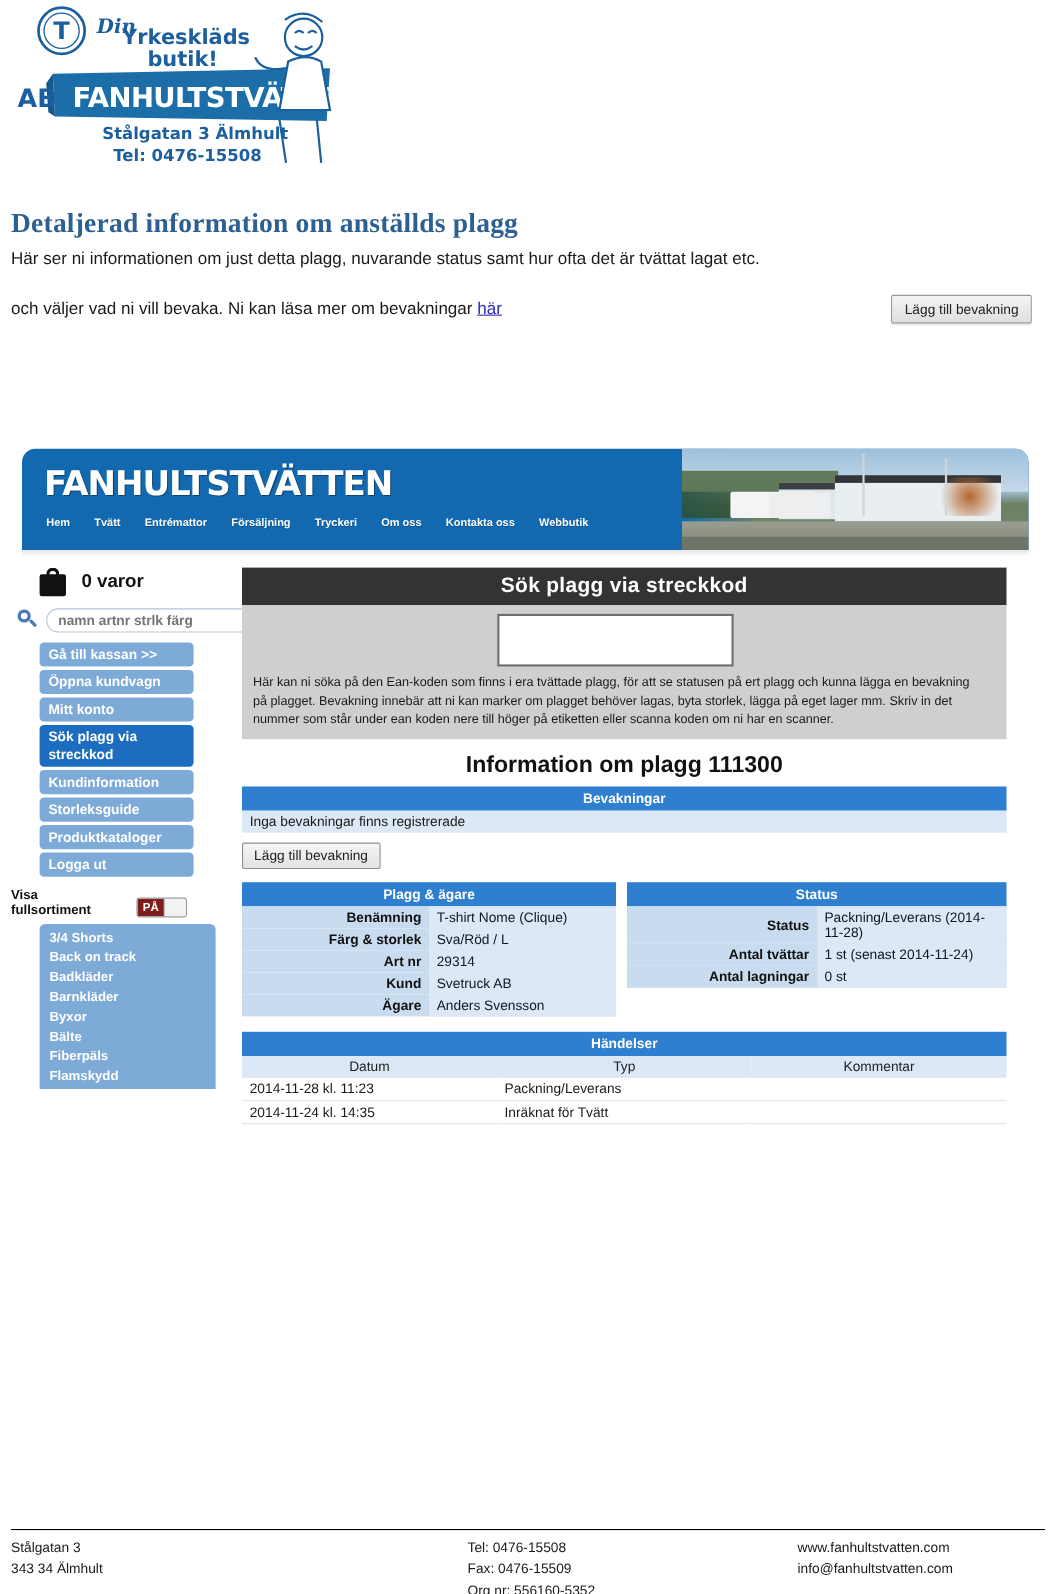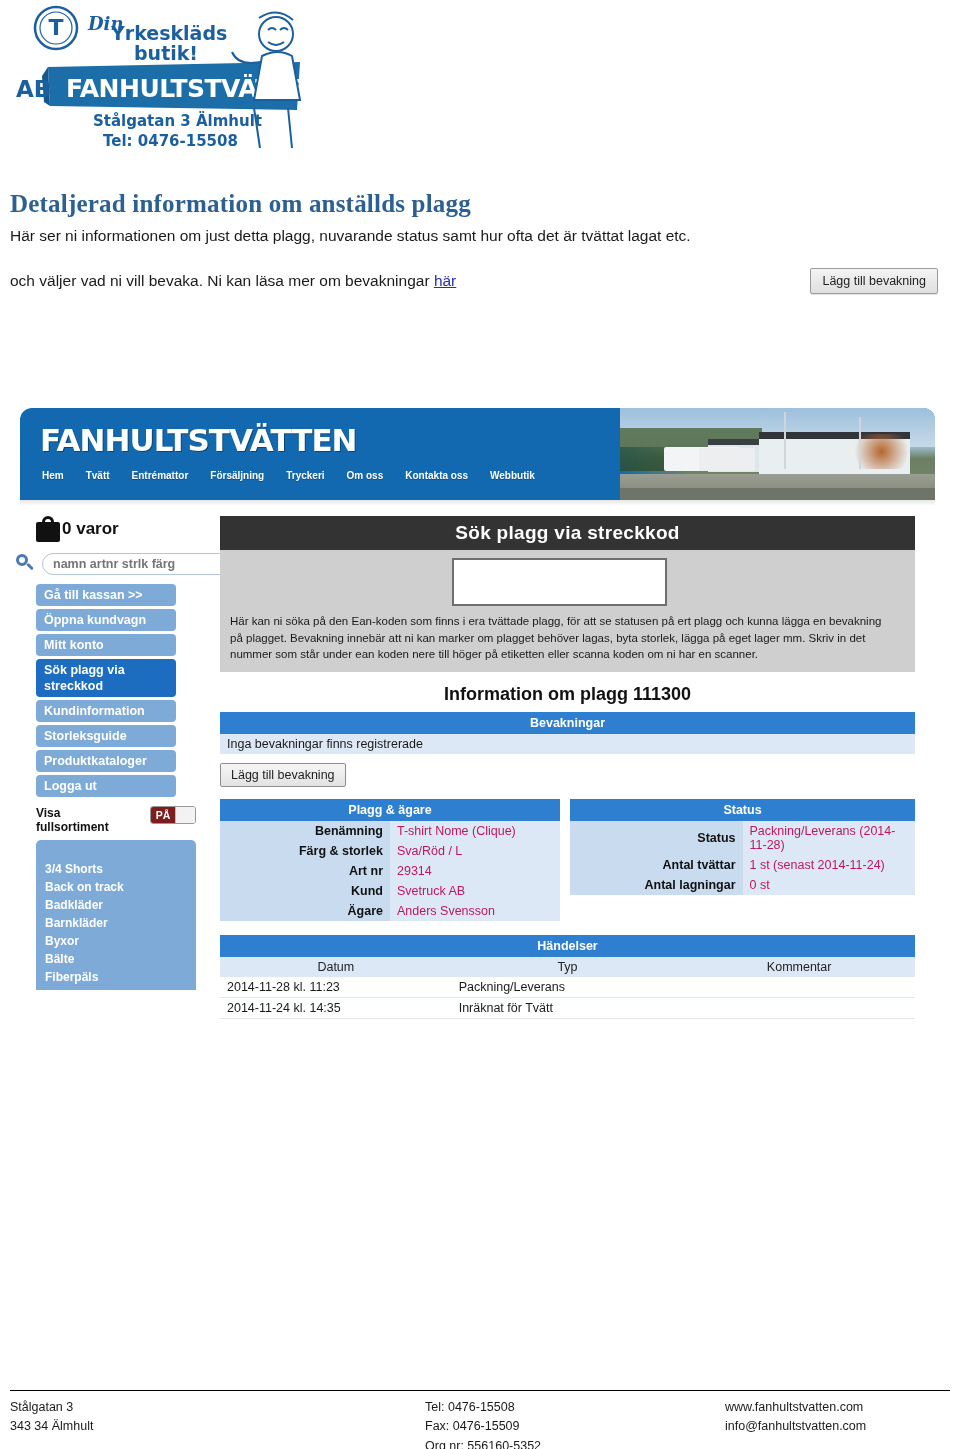--- a/index.html
+++ b/index.html
@@ -73,21 +73,21 @@
     color:#ffffff; font-size:10px; font-weight:bold; text-decoration:none;
     text-shadow:0 1px 0 rgba(0,0,0,.25); white-space:nowrap;
   }
   .header-shadow {
     position:absolute; left:20px; top:102px; width:915px; height:6px;
     background:linear-gradient(rgba(0,0,0,.10), rgba(0,0,0,0));
   }
 
   
   .sidebar { position:absolute; left:10px; top:118px; width:200px; }
-  .cart-row { display:flex; align-items:center; gap:2px; margin-left:26px; }
+  .cart-row { display:flex; align-items:center; gap:14px; margin-left:26px; }
   .bag-icon { width:24px; height:26px; position:relative; }
   .bag-icon .body { position:absolute; left:0; bottom:0; width:24px; height:20px; background:#111; border-radius:2px; }
   .bag-icon .handle { position:absolute; left:6px; top:0; width:12px; height:10px; border:3px solid #111; border-bottom:none; border-radius:7px 7px 0 0; }
   .cart-text { font-size:17px; font-weight:bold; color:#111; }
 
   .search-row { display:flex; align-items:center; gap:6px; margin-top:11px; }
   .mag-icon { width:22px; height:22px; position:relative; flex:none; margin-left:4px; }
   .mag-icon .ring { position:absolute; left:2px; top:1px; width:12px; height:12px; border:3px solid #4a77b5; border-radius:50%; }
   .mag-icon .stem { position:absolute; left:12px; top:12px; width:8px; height:3px; background:#4a77b5; transform:rotate(45deg); border-radius:2px; }
   .search-pill {
@@ -96,33 +96,33 @@
     height:22px; line-height:14px; outline:none; font-family:"Liberation Sans", sans-serif;
   }
 
   .menu { margin-top:9px; margin-left:26px; display:flex; flex-direction:column; gap:3px; width:140px; }
   .menu-item {
     background:#7eaad8; color:#ffffff; font-size:12.5px; font-weight:bold;
     border-radius:4px; padding:3px 8px; line-height:16px; cursor:pointer;
   }
   .menu-item.active { background:#1c6cc0; }
 
-  .toggle-row { margin-top:9px; margin-left:26px; display:flex; align-items:flex-start; width:160px;gap:35px; }
+  .toggle-row { margin-top:9px; display:flex; align-items:flex-end; width:160px;gap:35px; }
   .toggle-label { font-size:12px; font-weight:bold; color:#111; flex:1; }
   .toggle {
     width:46px; height:18px; border:1px solid #999; border-radius:3px;
     background:#fff; display:flex; overflow:hidden;
   }
   .toggle .on { background:#7f1d1d; color:#fff; font-size:10.5px; font-weight:bold;
     width:24px; display:flex; align-items:center; justify-content:center; }
   .toggle .knob { flex:1; background:#f2f2f2; border-left:1px solid #bbb; }
 
   .cats {
     margin-top:6px; margin-left:26px; width:160px; background:#7eaad8;
-    border-radius:5px 5px 0 0; padding:20px 0 0 0; height:150px; overflow:hidden;
+    border-radius:5px 5px 0 0; padding:3px 0 0 0; height:150px; overflow:hidden;
   }
   .cat {
     color:#ffffff; font-size:12px; font-weight:bold;
     padding:1px 9px; line-height:16px; cursor:pointer; white-space:nowrap;
   }
 
   
   .main { position:absolute; left:220px; top:118px; width:695px; }
 
   .panel-dark {
@@ -130,34 +130,34 @@
     font-size:19px; font-weight:bold; padding:6px 0; letter-spacing:.3px;
   }
   .panel-body { background:#cfcfcf; padding:8px 26px 9px 10px; }
   .code-input {
     display:block; margin:0 auto; width:215px; height:48px;
     background:#ffffff; border:2px solid #6e6e6e;
   }
   .panel-help { font-size:11.5px; line-height:1.45; color:#1a1a1a; margin-top:7px; }
 
   .info-title {
-    text-align:center; font-size:18px; font-weight:bold; color:#111;
+    text-align:center; font-size:21px; font-weight:bold; color:#111;
     margin:12px 0 7px 0;
   }
   .tbl { width:100%; border-collapse:collapse; table-layout:fixed; }
   .tbl thead th {
     background:#2f7fd0; color:#ffffff; font-size:12.5px; font-weight:bold;
     text-align:center; padding:4px 0;
   }
   .tbl td { font-size:12.5px; padding:3px 7px; }
   .row-alt  { background:#dce8f5; }
   .row-alt2 { background:#c9dcef; }
   .row-white{ background:#ffffff; }
   .lbl-cell { text-align:right; font-weight:bold; color:#111; width:100px; }
-  .val-cell { color:#be185d; background:#dce8f5; }
+  .val-cell { color:#0f172a; background:#dce8f5; }
 
   .btn-plain {
     display:inline-block; margin-top:9px;
     background:linear-gradient(#f6f6f6,#e2e2e2);
     border:1px solid #8d8d8d; border-radius:2px;
     font-size:12.5px; color:#222; padding:4px 10px; cursor:pointer;
     font-family:"Liberation Sans", sans-serif;
   }
 
   .two-col { display:flex; gap:10px; margin-top:12px; }

